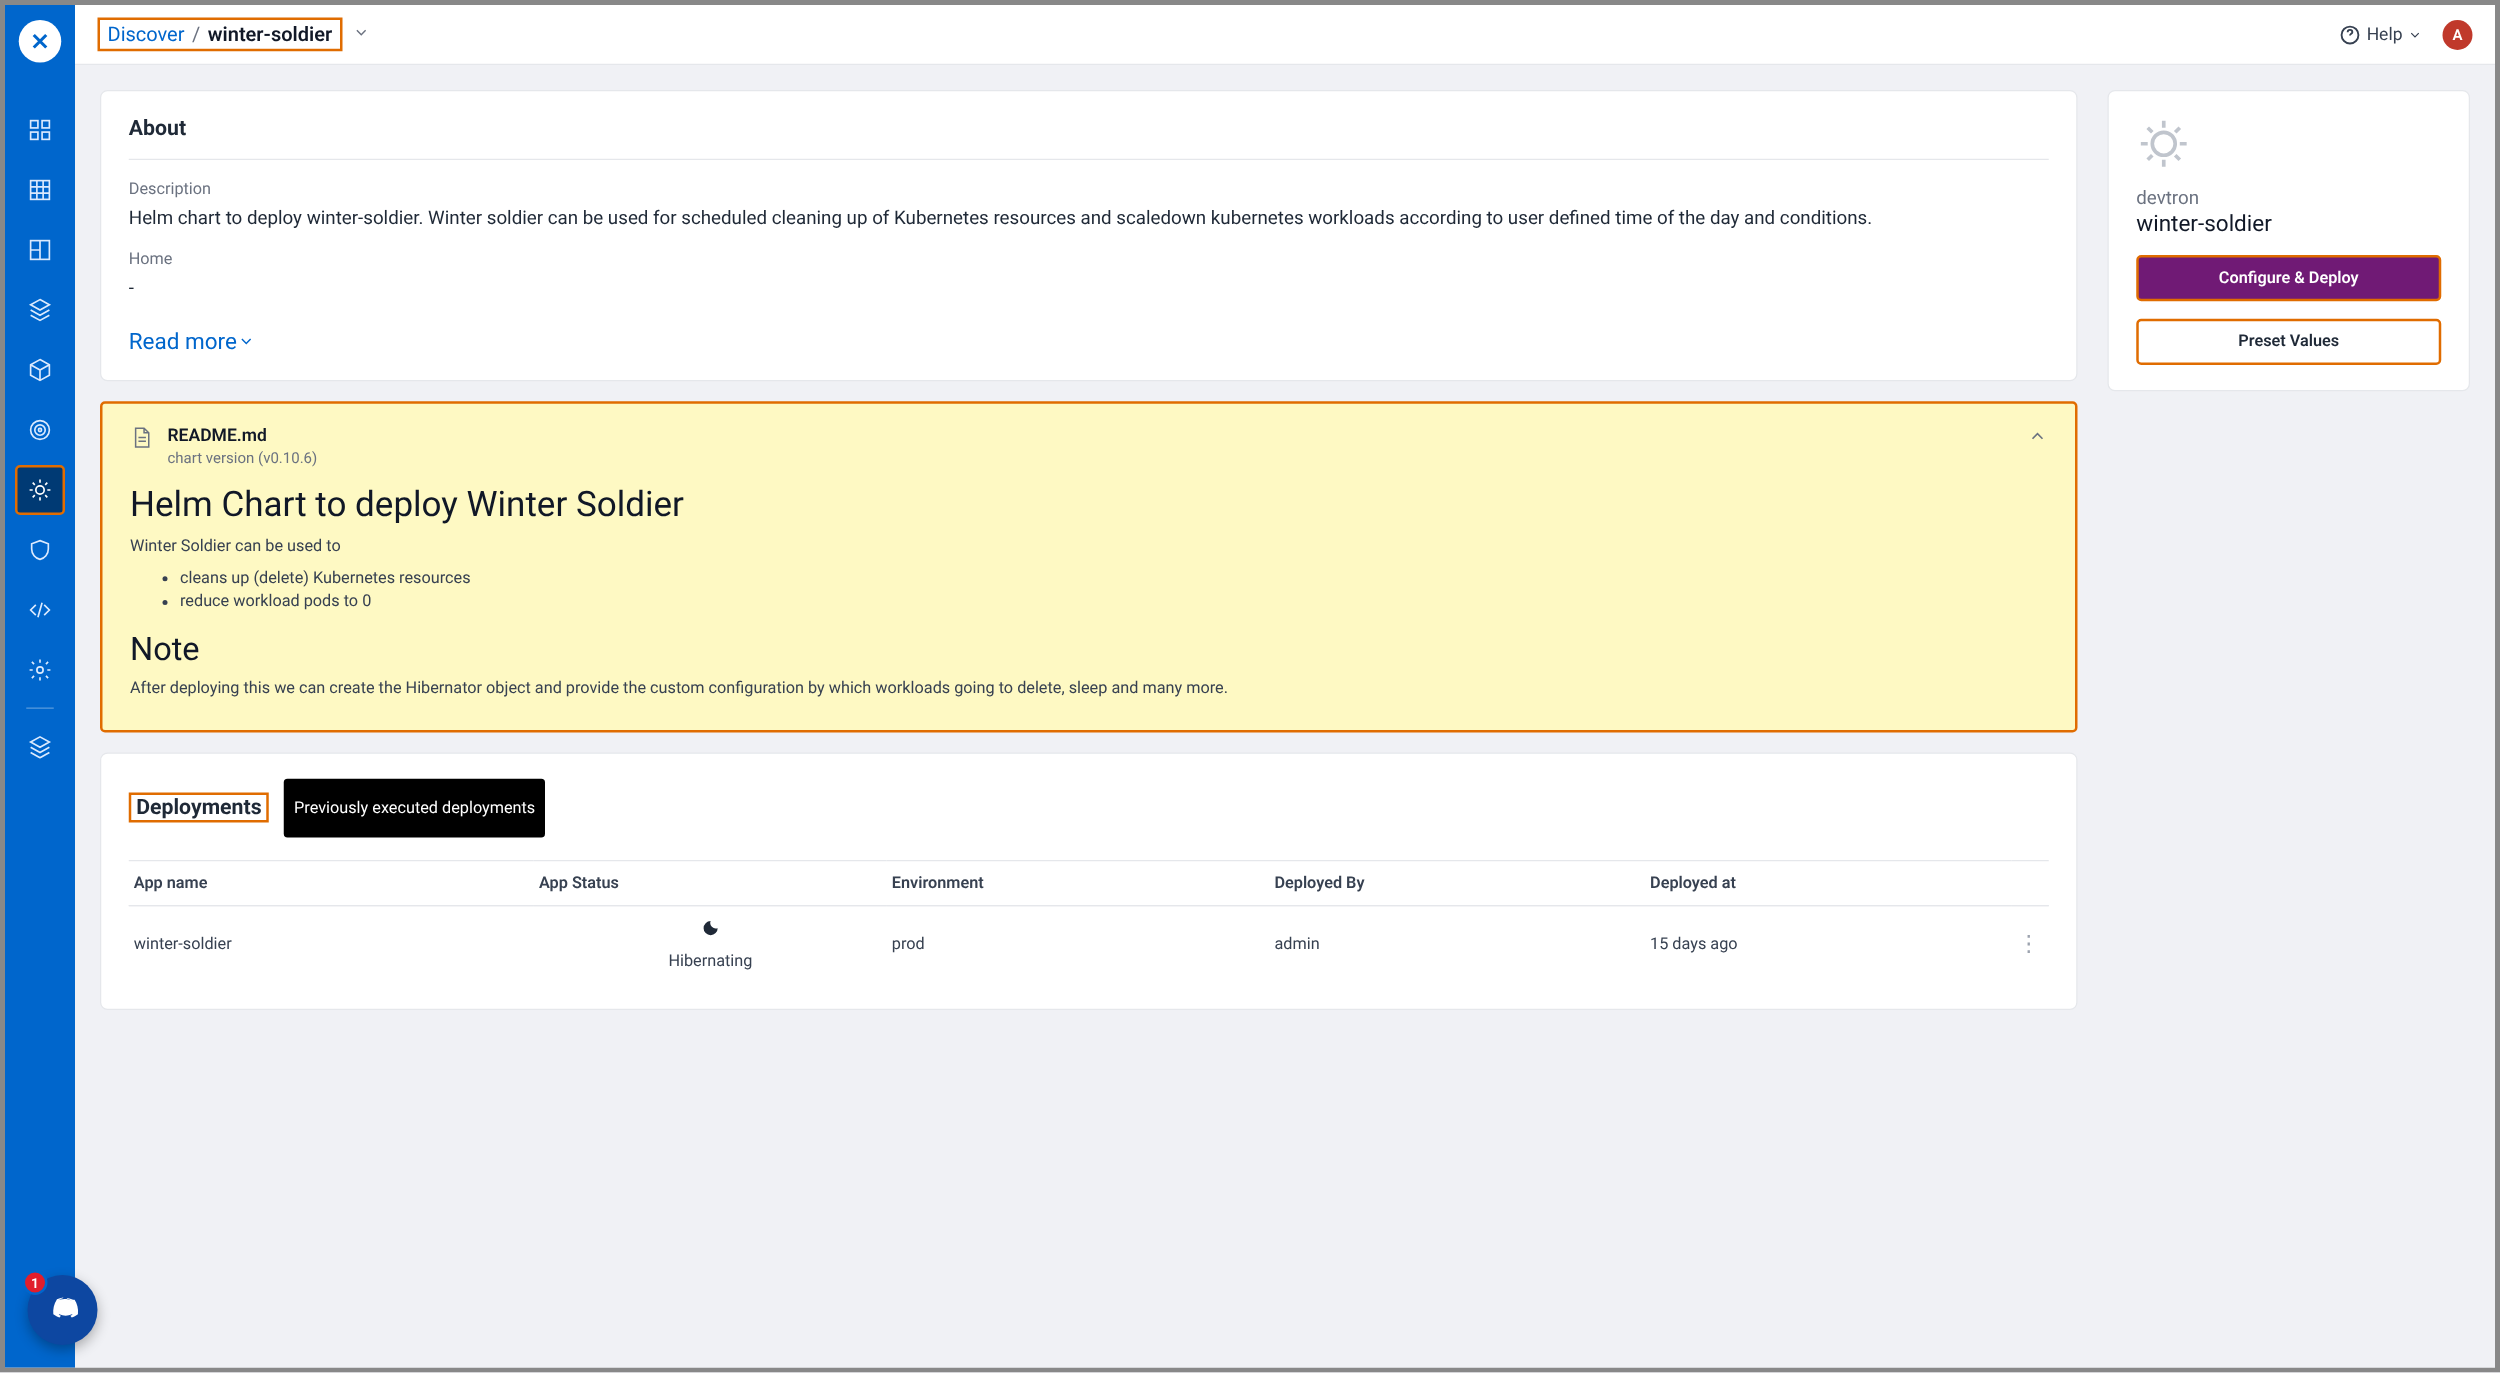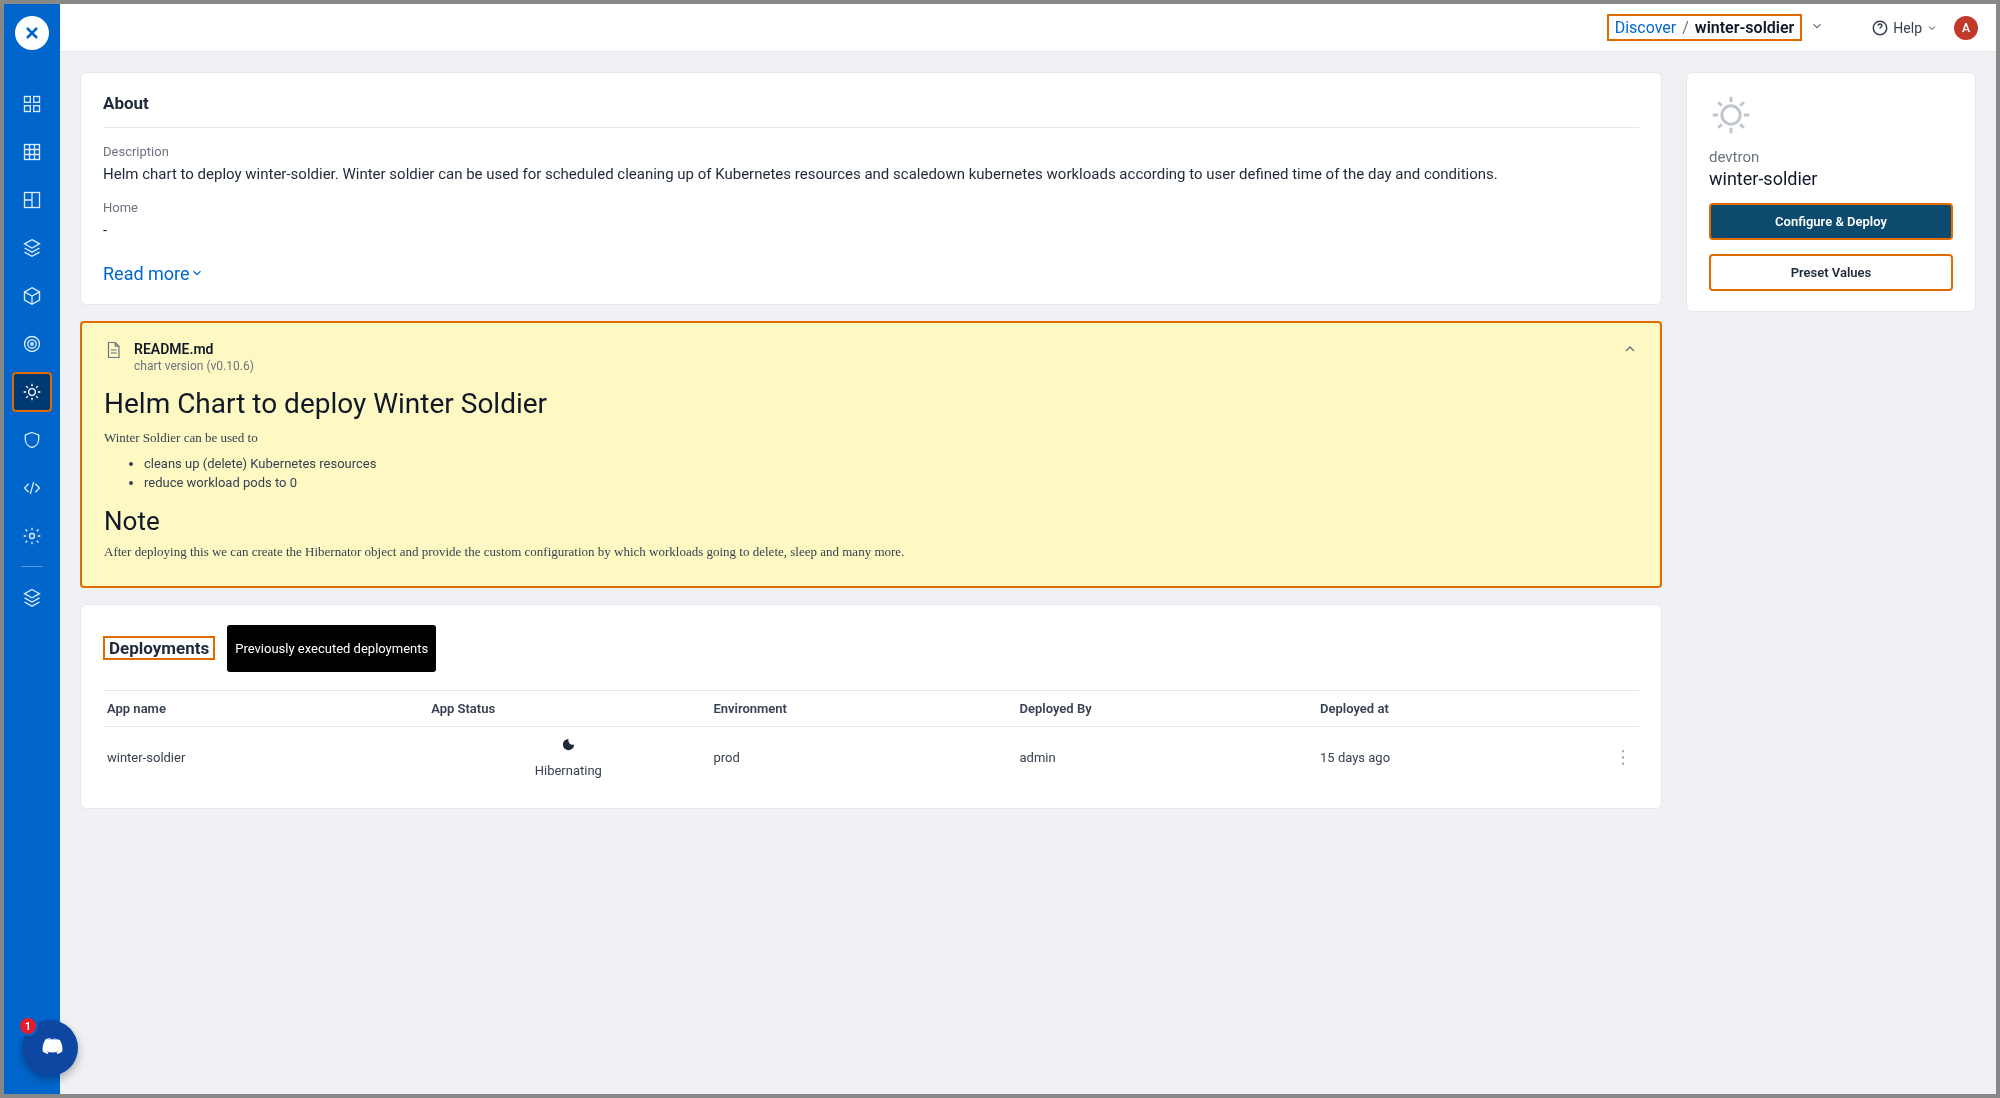--- a/index.html
+++ b/index.html
@@ -75,22 +75,21 @@
     flex-direction: column;
     background: #f0f1f5;
   }
   .topbar {
     height: 48px;
     background: #fff;
     border-bottom: 1px solid #e5e7eb;
     display: flex;
     align-items: center;
     padding: 0 18px;
-    justify-content: flex-end;
-    gap: 47px;
+    justify-content: space-between;
   }
   .breadcrumb {
     display: inline-flex; align-items: center;
     border: 2px solid #e06c00;
     padding: 2px 6px;
     font-size: 16px;
   }
   .breadcrumb .crumb-link { color: #0066cc; }
   .breadcrumb .sep { color: #6b7280; margin: 0 6px; }
   .breadcrumb .crumb-current { color: #111827; font-weight: 600; }
@@ -137,21 +136,21 @@
   }
   .readme-header {
     display: flex; align-items: flex-start; gap: 12px;
     margin-bottom: 14px;
   }
   .readme-header .meta { flex: 1; }
   .readme-filename { font-weight: 600; font-size: 14px; color: #111827; }
   .readme-version { font-size: 12px; color: #6b7280; margin-top: 2px; }
   .readme-collapse { color: #6b7280; }
   .readme-body h1 { font-size: 28px; font-weight: 400; color: #111827; margin-bottom: 10px; }
-  .readme-body p { font-size: 13px; color: #374151; margin: 8px 0; font-family: Liberation Serif, serif; }
+  .readme-body p { font-size: 13px; color: #374151; margin: 8px 0; }
   .readme-body ul { margin: 10px 0 16px 40px; font-size: 13px; color: #374151; }
   .readme-body ul li { margin: 4px 0; list-style: disc; }
   .readme-body h2.note { font-size: 26px; font-weight: 400; color: #111827; margin: 6px 0; }
   
   .deployments-head {
     display: flex; align-items: center; gap: 10px;
     margin-bottom: 18px;
   }
   .deployments-title {
     font-size: 17px; font-weight: 700;
@@ -183,21 +182,21 @@
   .btn {
     display: block; width: 100%;
     text-align: center;
     padding: 9px 0;
     font-size: 13px; font-weight: 600;
     border-radius: 4px;
     margin-top: 14px;
     cursor: pointer;
   }
   .btn-primary {
-    background: #0c4a6e; color: #fff;
+    background: #701a75; color: #fff;
     border: 2px solid #e06c00;
   }
   .btn-secondary {
     background: #fff; color: #1f2937;
     border: 2px solid #e06c00;
   }
   .doc-icon { width:18px; height:22px; }
   .hib-icon svg { width:15px; height:15px; }
 </style>
 </head>

